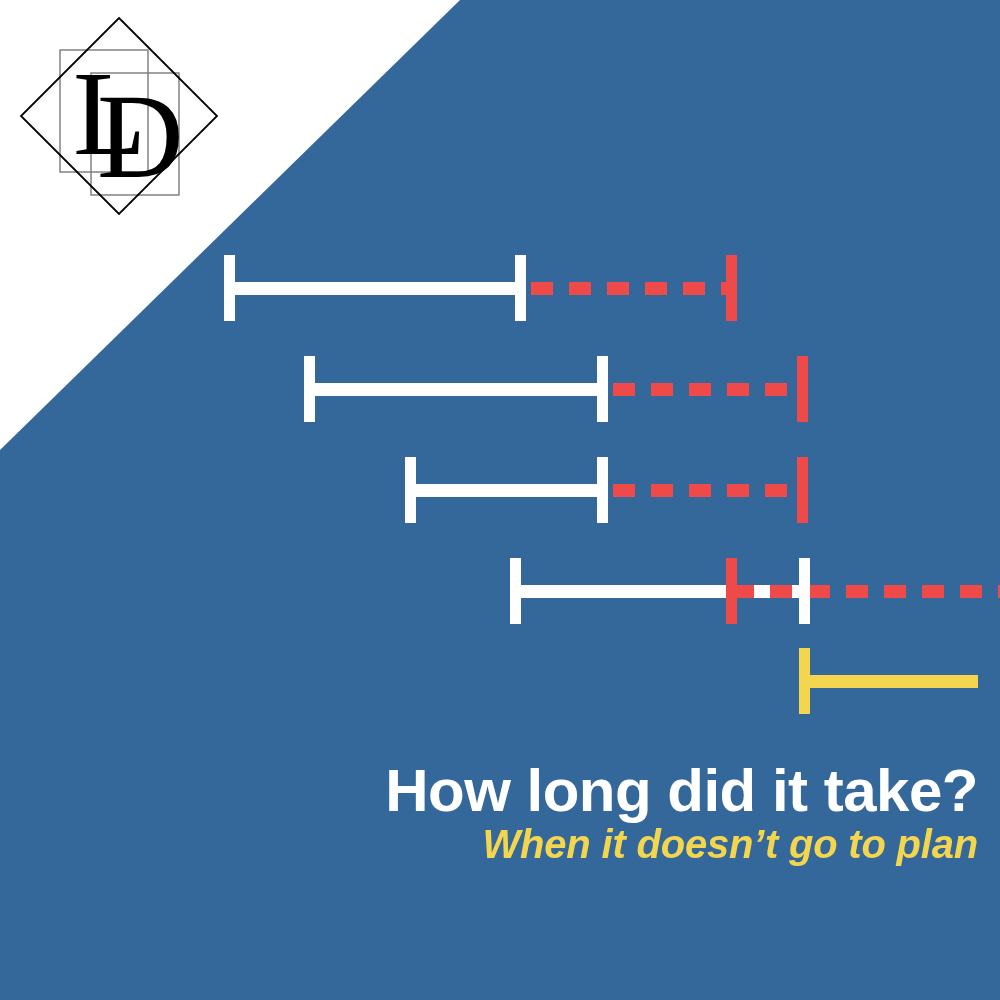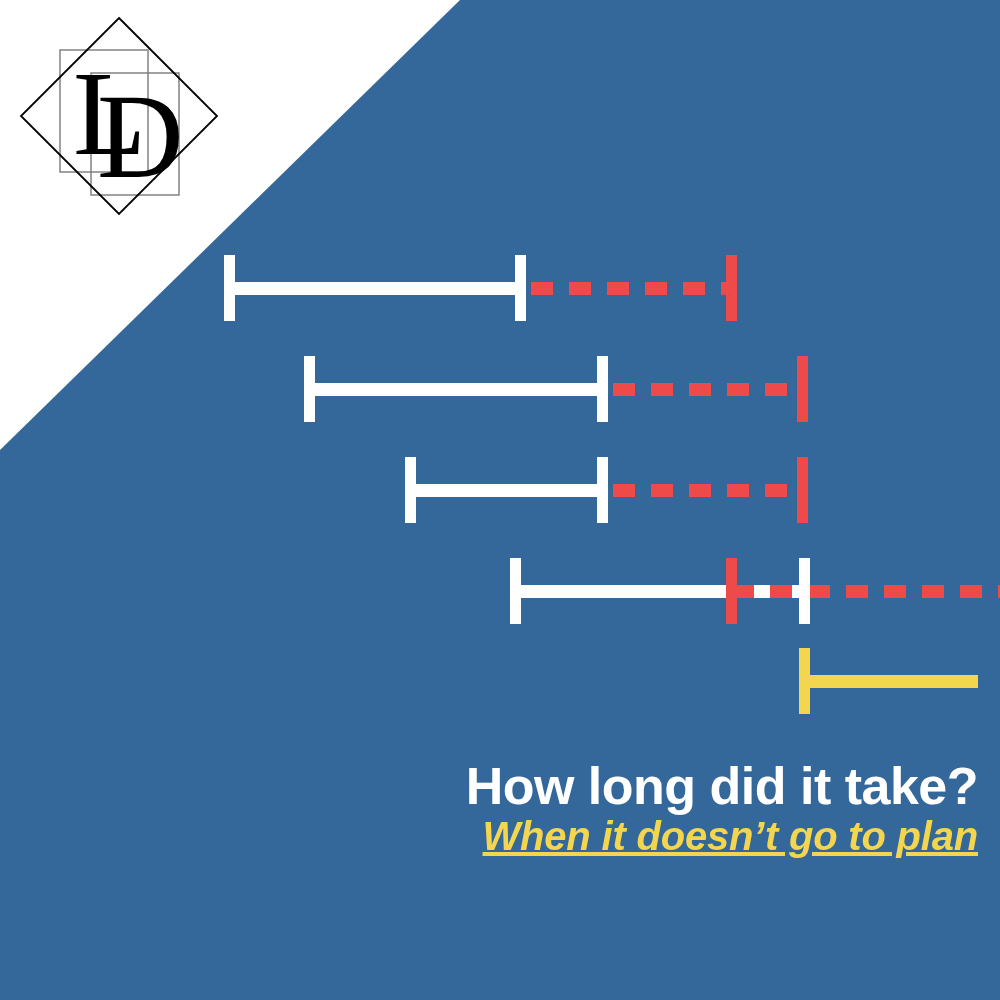--- a/index.html
+++ b/index.html
@@ -77,34 +77,33 @@
   #captions {
     position: absolute;
     right: 22px;
     top: 760px;
     width: 700px;
     text-align: right;
   }
   #headline {
     margin: 0;
     color: #ffffff;
-    font-size: 52px;
+    font-size: 60px;
     font-weight: 700;
     line-height: 1.02;
     letter-spacing: -0.5px;
   }
   #subhead {
     margin: 2px 0 0 0;
     color: #f3d64e;
     font-size: 40px;
     font-weight: 700;
     font-style: italic;
     line-height: 1.05;
     letter-spacing: -0.2px;
-    text-decoration: underline;
   }
 </style>
 </head>
 <body>
 
 <div id="canvas">
 
   <div id="bg-blue"></div>
   <div id="bg-white-corner"></div>
 

